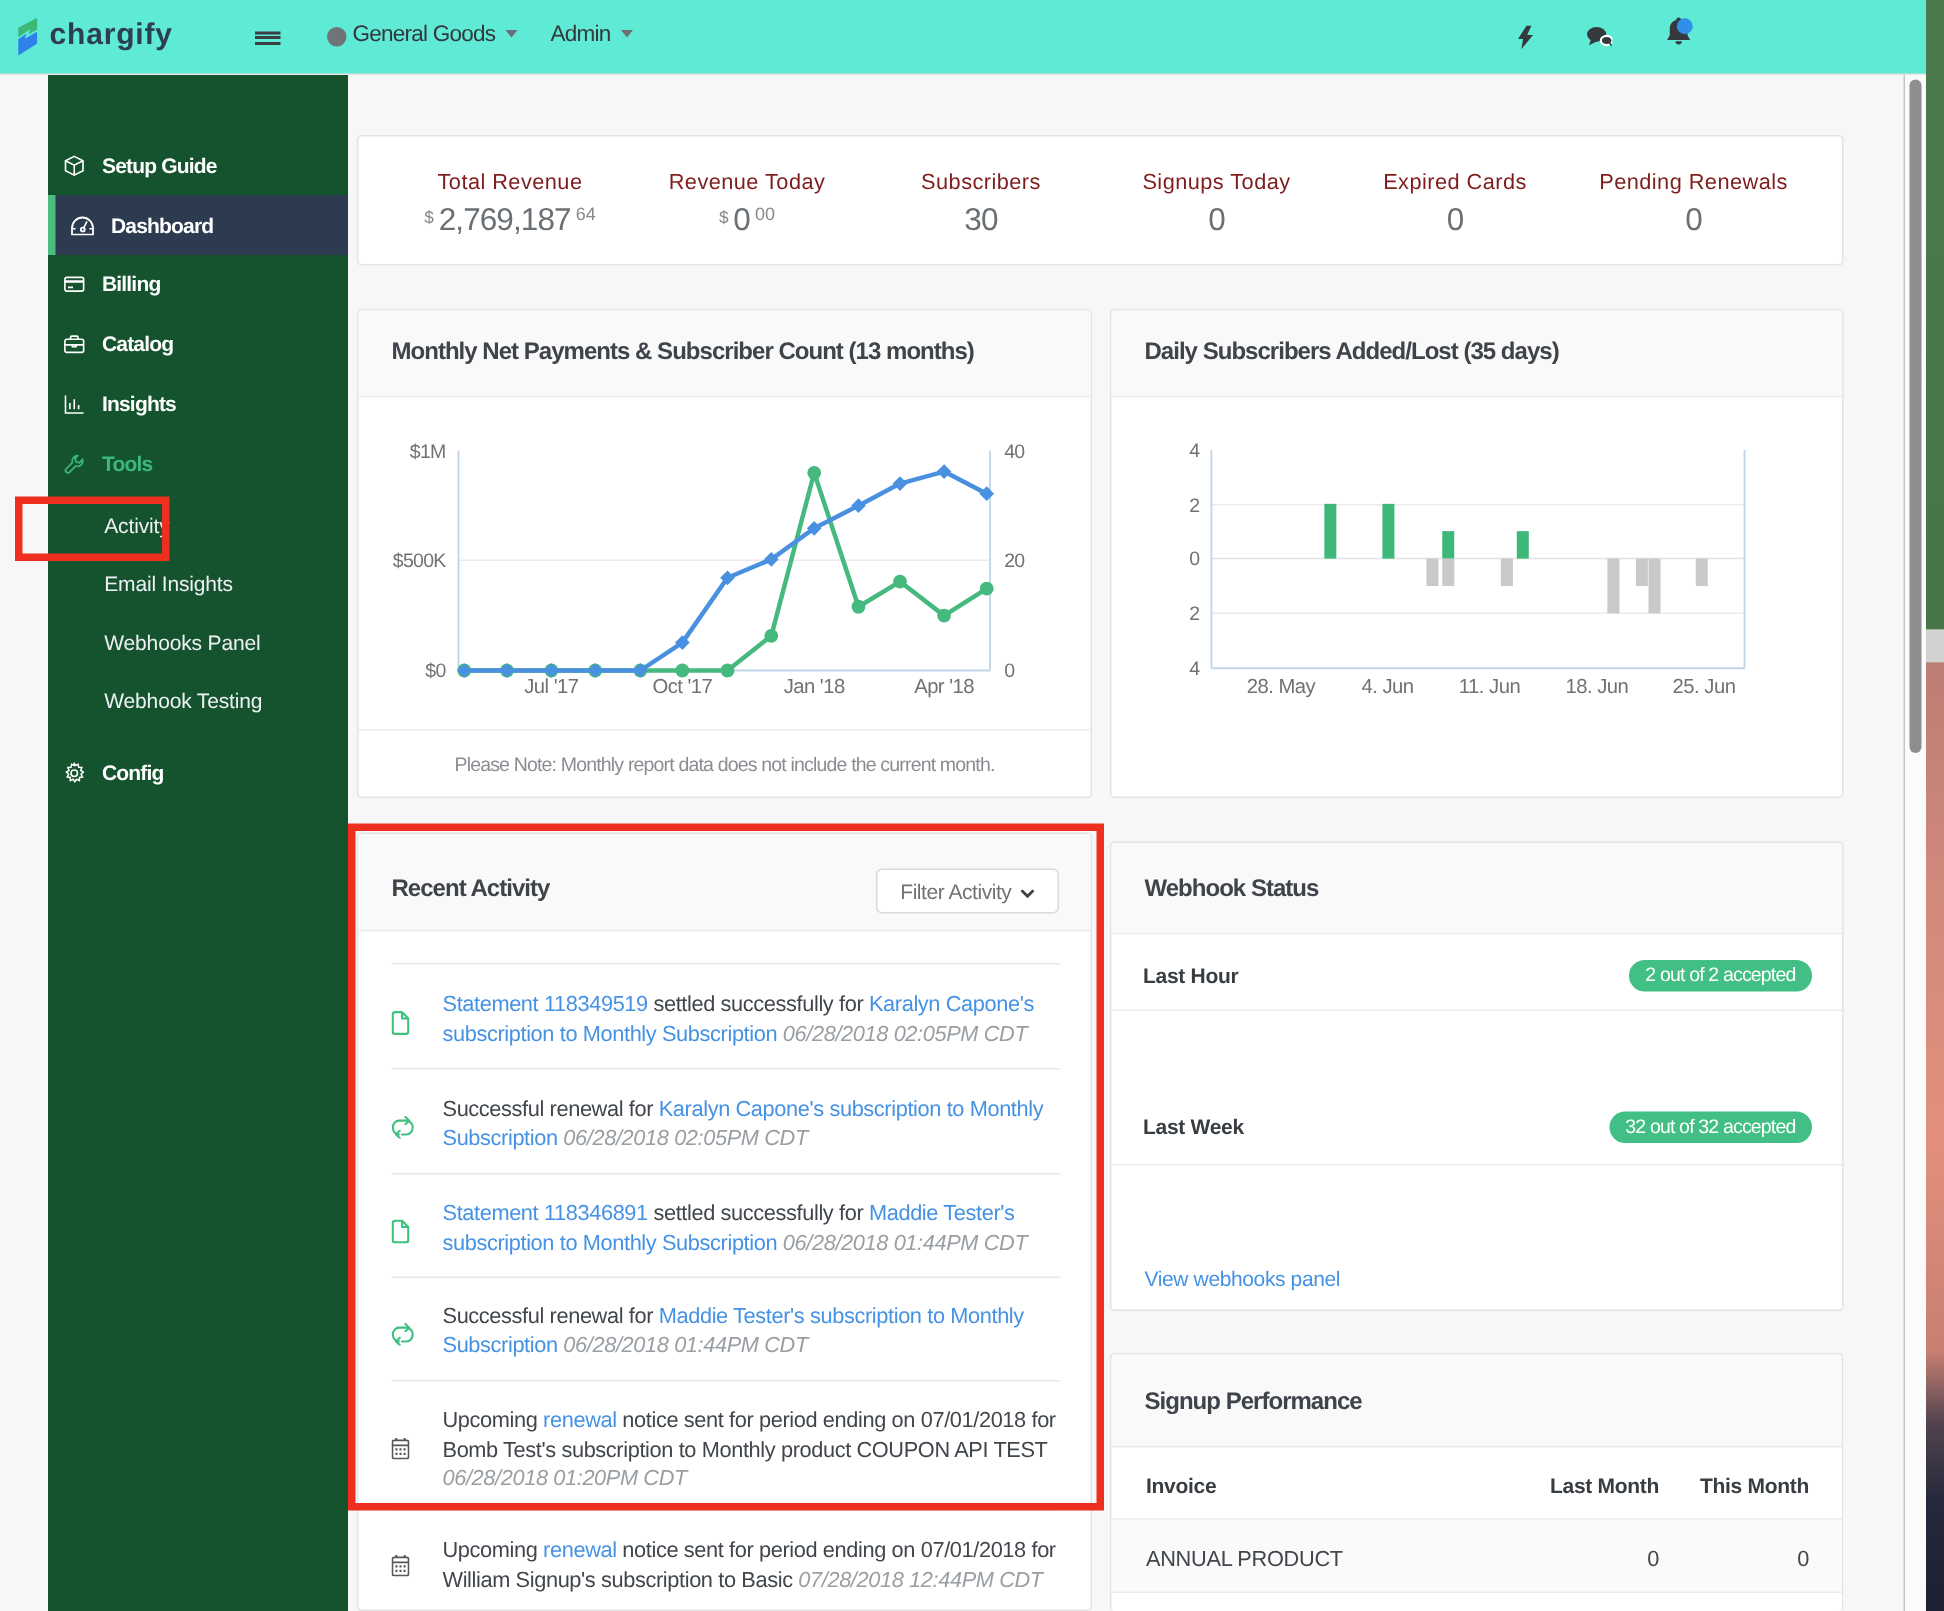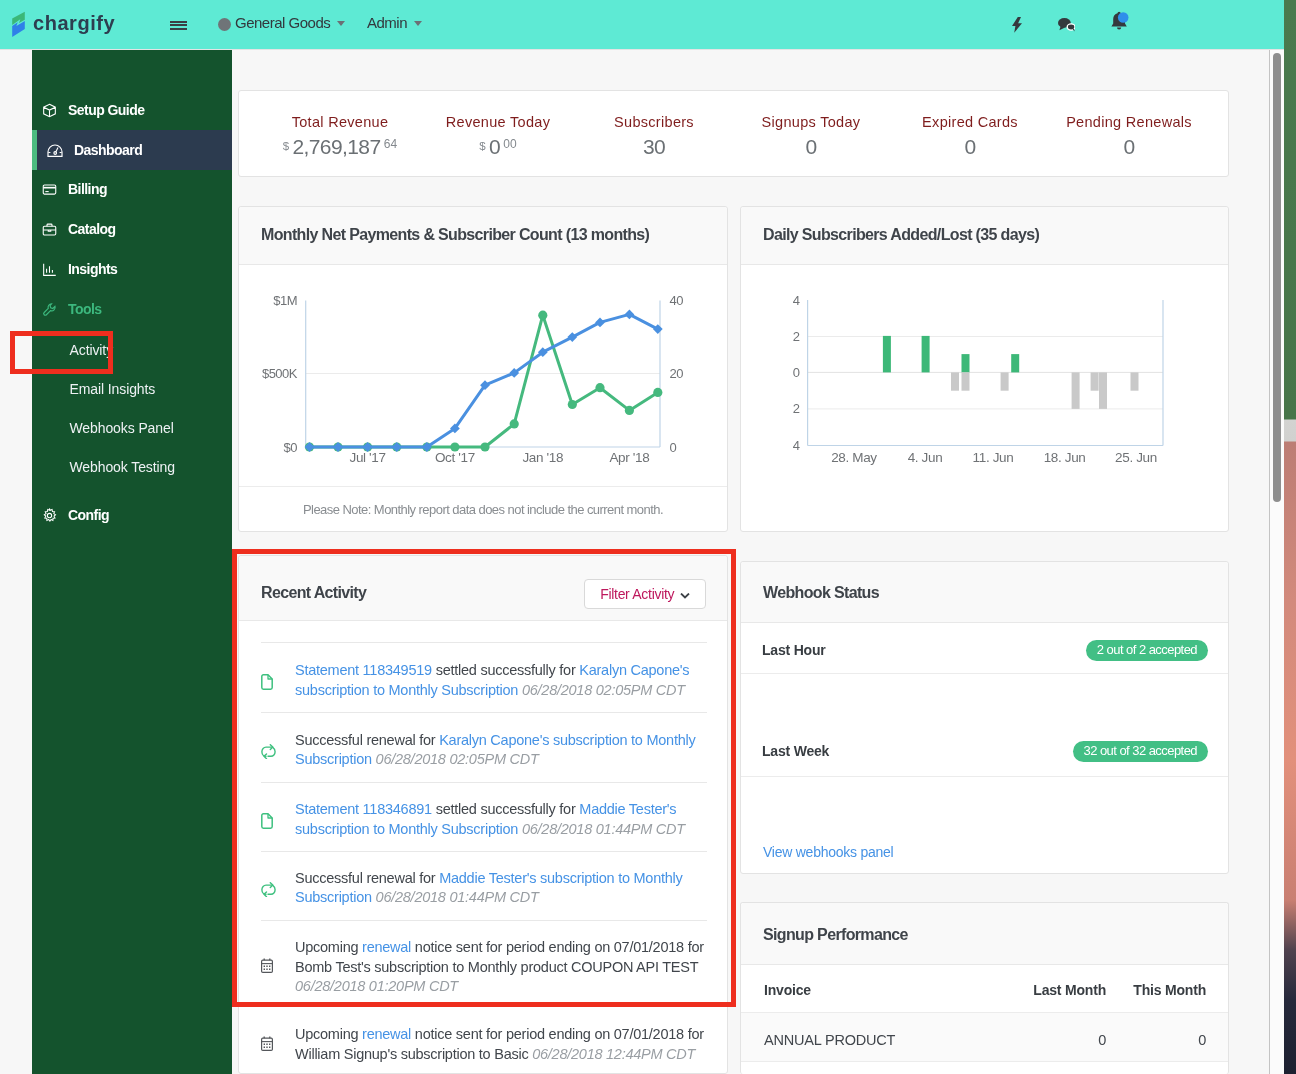--- a/index.html
+++ b/index.html
@@ -48,21 +48,21 @@
 .pfoot { position:absolute; left:0; right:0; bottom:0; height:45px; border-top:1px solid #ececec; color:#898d91; font-size:13px; letter-spacing:-0.55px; text-align:center; line-height:45px; }
 
 
 #apanel { left:238px; top:555px; width:490px; height:519px; }
 .aitem { position:absolute; left:0; width:100%; }
 .aicon { position:absolute; left:23px; top:2px; width:18px; height:18px; }
 .atext { position:absolute; left:56px; width:414px; font-size:14.5px; letter-spacing:-0.25px; color:#41464c; line-height:19.5px; }
 .atext a { color:#4592e5; text-decoration:none; }
 .ts { color:#999ea3; font-style:italic; }
 .adiv { position:absolute; left:22px; width:446px; border-top:1px solid #e8e8e8; }
-#filterbtn { position:absolute; left:345px; top:23px; width:122px; height:30px; background:#fff; border:1px solid #d9d9d9; border-radius:4px; font-size:14px; letter-spacing:-0.3px; color:#be185d; text-align:center; line-height:28px; }
+#filterbtn { position:absolute; left:345px; top:23px; width:122px; height:30px; background:#fff; border:1px solid #d9d9d9; border-radius:4px; font-size:14px; letter-spacing:-0.3px; color:#737373; text-align:center; line-height:28px; }
 
 
 #wpanel { left:740px; top:561px; width:489px; height:313px; }
 .wrow { position:absolute; left:0; width:100%; height:50.5px; border-bottom:1px solid #ececec; }
 .wlbl { position:absolute; left:21px; top:18.5px; font-size:14px; font-weight:bold; letter-spacing:-0.2px; color:#383d42; }
 .pill { position:absolute; right:20px; top:17px; height:20.5px; border-radius:10.5px; background:#42bf85; color:#fff; font-size:13px; letter-spacing:-0.55px; line-height:20.5px; padding:0 11px; }
 #wlink { position:absolute; left:22px; top:282px; font-size:14px; letter-spacing:-0.25px; color:#4592e5; }
 
 
 #spanel { left:740px; top:902px; width:489px; height:172px; border-bottom:none; }
@@ -348,21 +348,21 @@
   <div class="adiv" style="top:450px"></div>
   <div class="aitem" style="top:469px">
     <svg class="aicon" style="top:10.5px;left:22px;width:12px;height:15px" viewBox="0 0 12 15" fill="none" stroke="#54575b" stroke-width="1.2">
         <rect x="0.6" y="2.2" width="10.8" height="12.2" rx="1.2"></rect>
         <path d="M0.6 5.6 h10.8" stroke-width="1.1"></path>
         <path d="M3.2 0.6 V2.2 M8.8 0.6 V2.2" stroke-width="1.3"></path>
         <g stroke-width="1.5">
           <path d="M2.6 8.2 h1.4 M5.3 8.2 h1.4 M8 8.2 h1.4 M2.6 11.2 h1.4 M5.3 11.2 h1.4 M8 11.2 h1.4"></path>
         </g>
       </svg>
-    <div class="atext">Upcoming <a>renewal</a> notice sent for period ending on 07/01/2018 for William Signup's subscription to Basic <span class="ts">06/28/2018 12:44PM CDT</span></div>
+    <div class="atext">Upcoming <a>renewal</a> notice sent for period ending on 07/01/2018 for William Signup's subscription to Basic <span class="ts">07/28/2018 12:44PM CDT</span></div>
   </div>
 </div>
 
 <div id="wpanel" class="panel">
   <div class="phead" style="height:61px">
       <div class="ptitle" style="top:22px">Webhook Status</div>
     </div>
   <div class="wrow" style="top:61px">
       <div class="wlbl">Last Hour</div>
       <div class="pill">2 out of 2 accepted</div>

